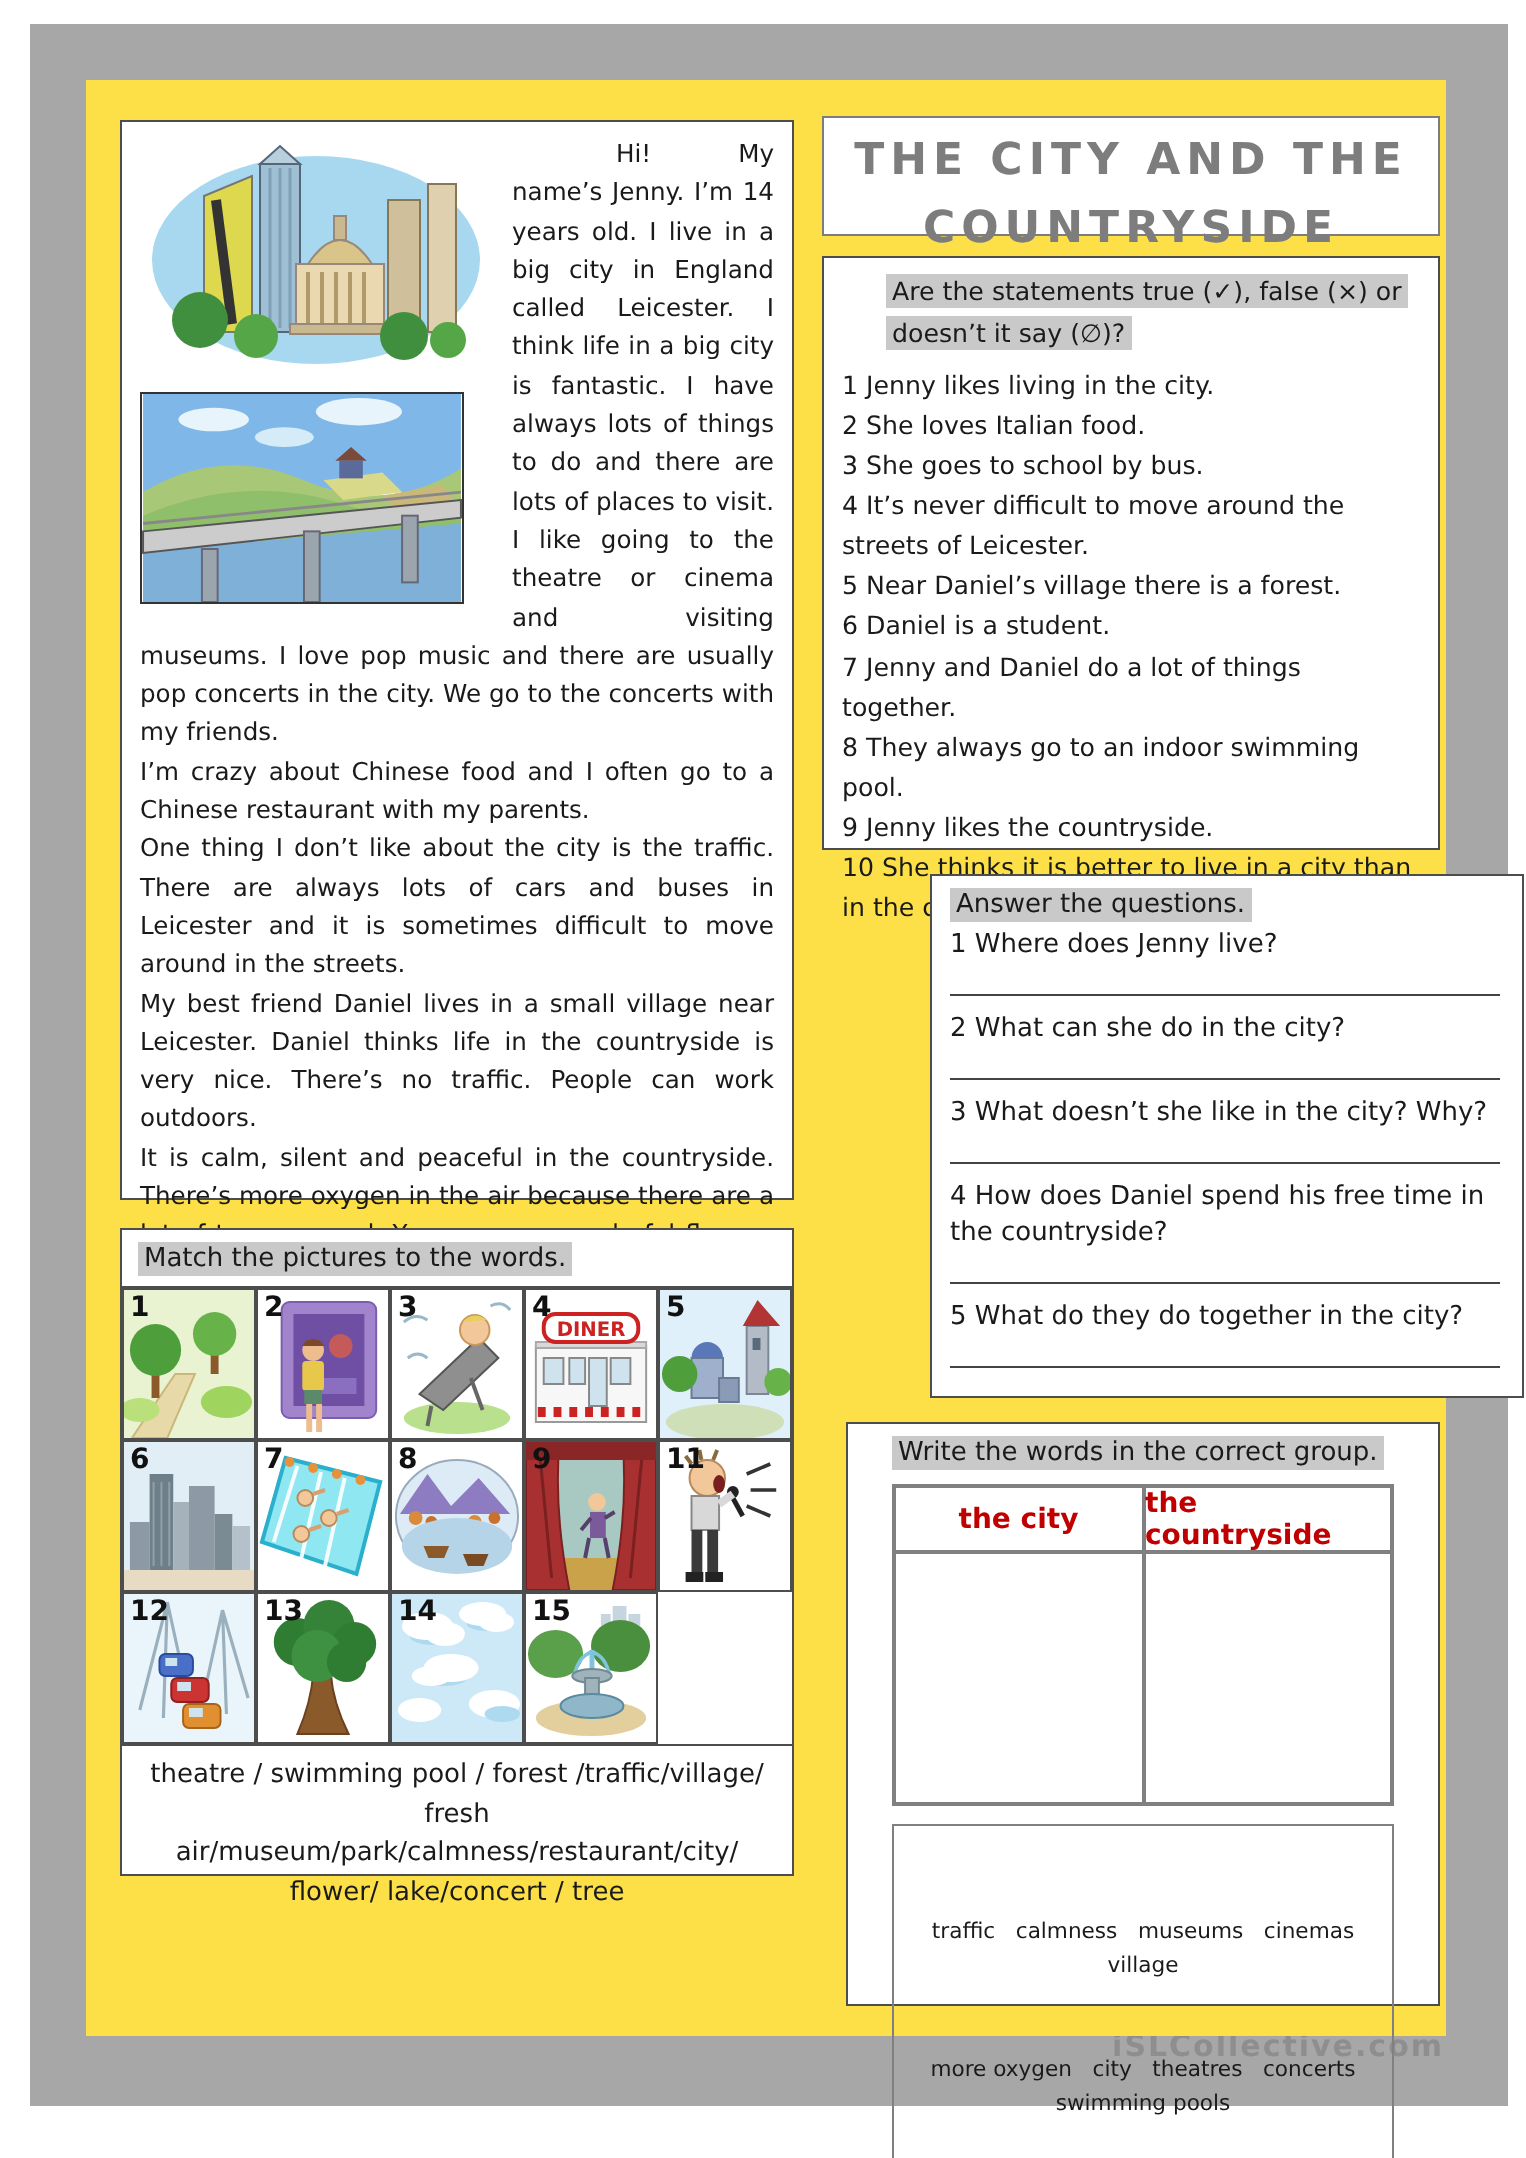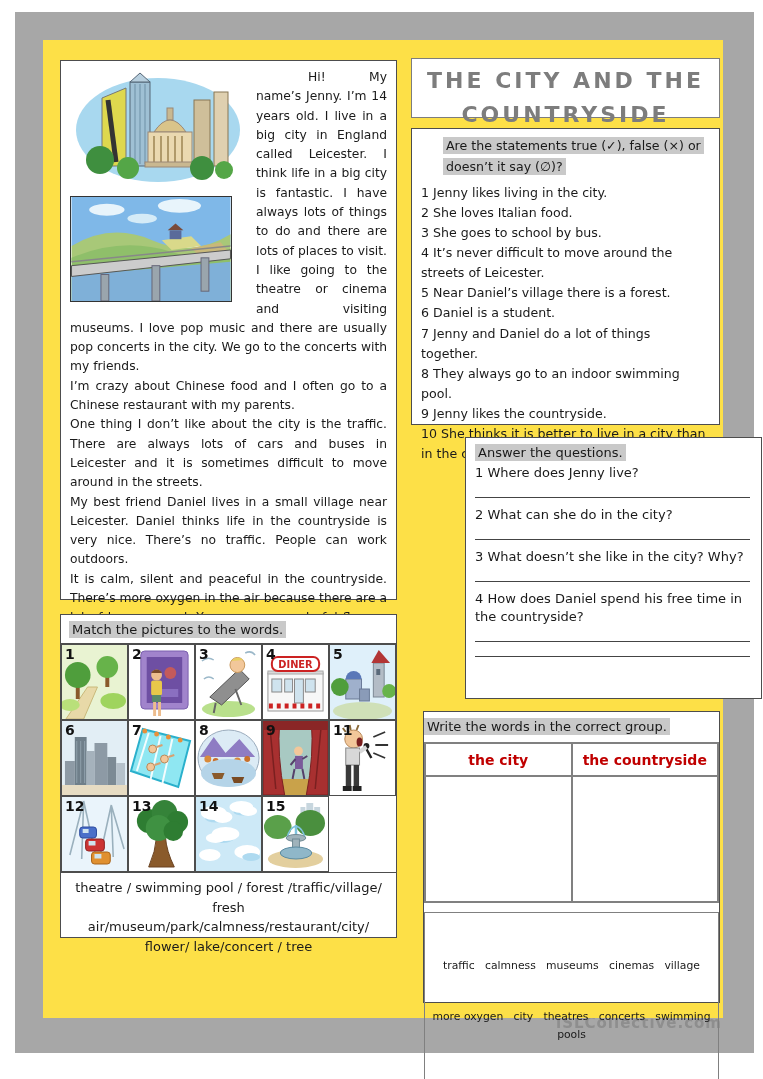--- a/index.html
+++ b/index.html
@@ -66,21 +66,21 @@
   .tf-box { left: 368px; top: 88px; width: 309px; height: 297px; padding: 7px 9px; }
   .tf-head { font-size: 12.6px; line-height: 1.65; padding-left: 22px; }
   .tf-list { margin-top: 5px; font-size: 12.6px; line-height: 1.6; }
   .tf-item { margin: 0; }
 
   .q-box { left: 380px; top: 397px; width: 297px; height: 262px; padding: 7px 9px; margin-left: 42px; }
   .q-head { font-size: 13px; }
   .q-list { margin-top: 4px; font-size: 13px; line-height: 1.45; }
   .ans-line { border-bottom: 1px solid #444; height: 1px; margin: 14px 2px 8px 0; }
 
-  .group-box { left: 380px; top: 671px; width: 297px; height: 292px; padding: 7px 0; }
+  .group-box { left: 380px; top: 671px; width: 297px; height: 292px; padding: 7px 22px; }
   .group-table {
     margin-top: 8px; width: 100%; border: 1px solid #808080;
     display: grid; grid-template-columns: 1fr 1fr;
   }
   .gt-head {
     border: 1px solid #808080; height: 33px;
     display: flex; align-items: center; justify-content: center;
     color: #c00000; font-weight: bold; font-size: 14px;
   }
   .gt-cell { border: 1px solid #808080; height: 126px; }
@@ -416,20 +416,21 @@
     </div>
     <div class="q-list">
       <div>1 Where does Jenny live?</div>
       <div class="ans-line"></div>
       <div>2 What can she do in the city?</div>
       <div class="ans-line"></div>
       <div>3 What doesn’t she like in the city? Why?</div>
       <div class="ans-line"></div>
       <div>4 How does Daniel spend his free time in the countryside?</div>
       <div class="ans-line"></div>
+      <div>5 What do they do together in the city?</div>
       <div class="ans-line"></div>
     </div>
   </div>
 
   <div class="box group-box">
     <div class="q-head">
       <span class="hl">Write the words in the correct group.</span>
     </div>
     <div class="group-table">
       <div class="gt-head">the city</div>

